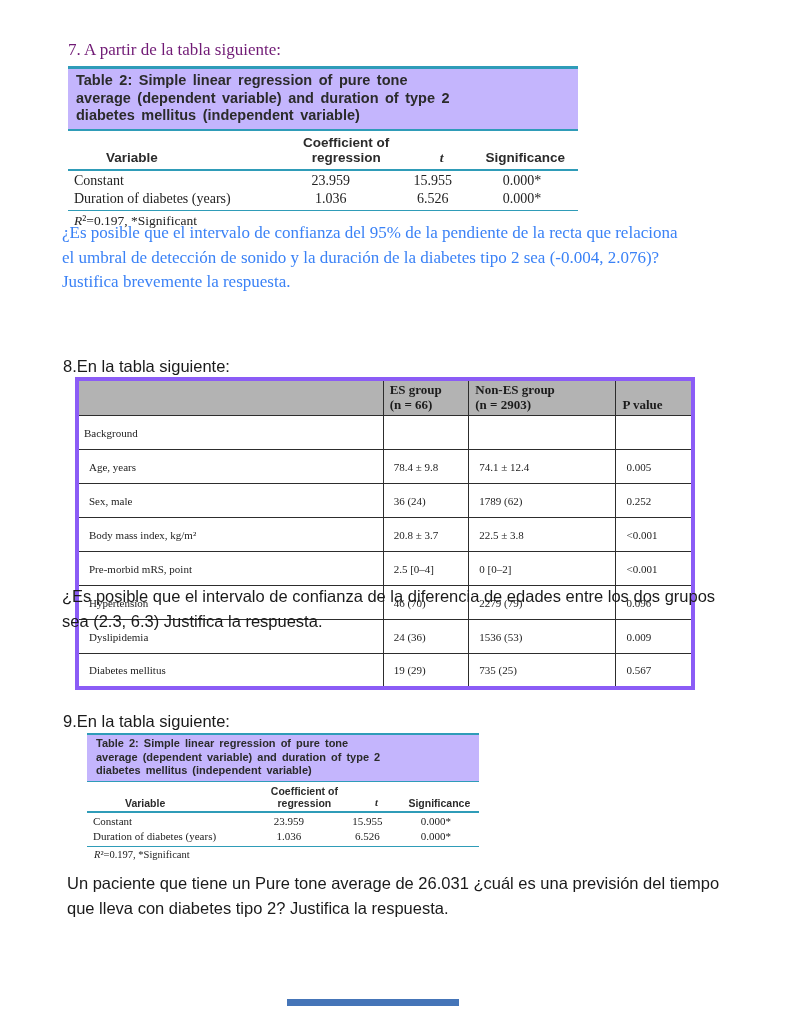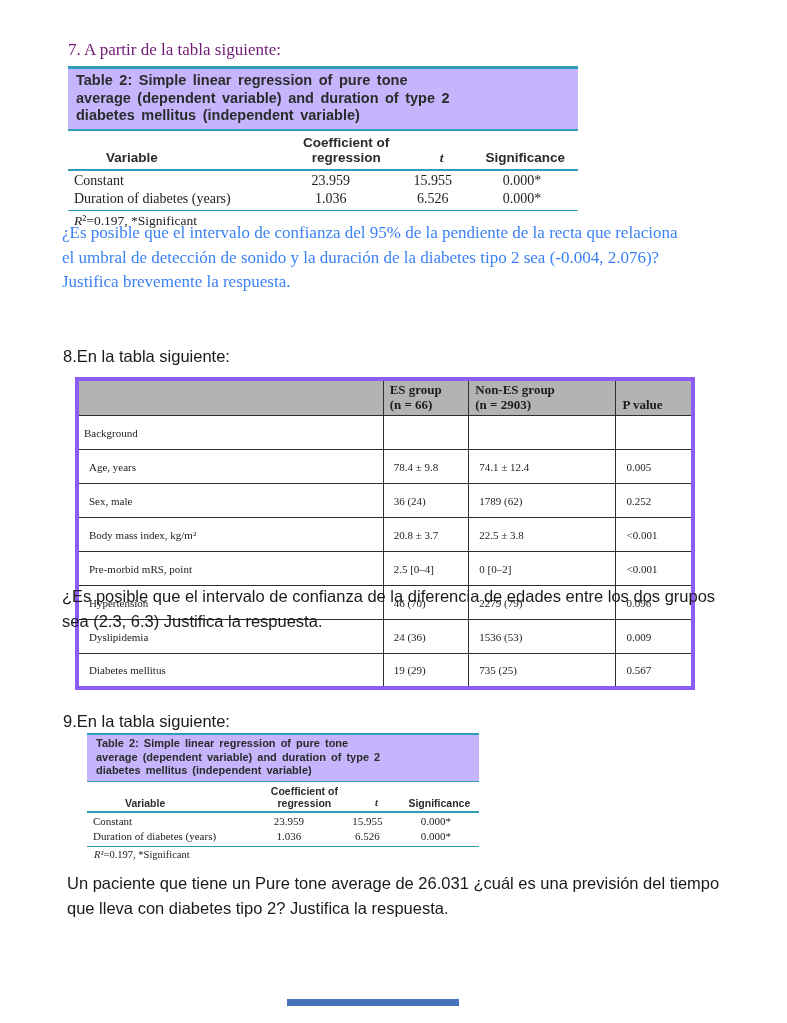--- a/index.html
+++ b/index.html
@@ -105,21 +105,21 @@
       </div>
     </div>
     <div class="t2-rule thin"></div>
     <div class="t2-foot">R²=0.197, *Significant</div>
   </div>
 
   <div class="abs para-serif" style="left:62px; top:221px; width:680px;">¿Es posible que el intervalo de confianza del 95% de la pendiente de la recta que relaciona
 el umbral de detección de sonido y la duración de la diabetes tipo 2 sea (-0.004, 2.076)?
 Justifica brevemente la respuesta.</div>
 
-  <div class="abs label-sans" style="left:63px; top:345px;">8.En la tabla siguiente:</div>
+  <div class="abs label-sans" style="left:63px; top:355px;">8.En la tabla siguiente:</div>
 
   <table class="es-table abs" style="left:75px; top:377px;">
     <colgroup>
       <col style="width:49.7%">
         <col style="width:13.9%">
         <col style="width:23.9%">
         <col style="width:12.5%">
     </colgroup>
     <thead>
       <tr>

